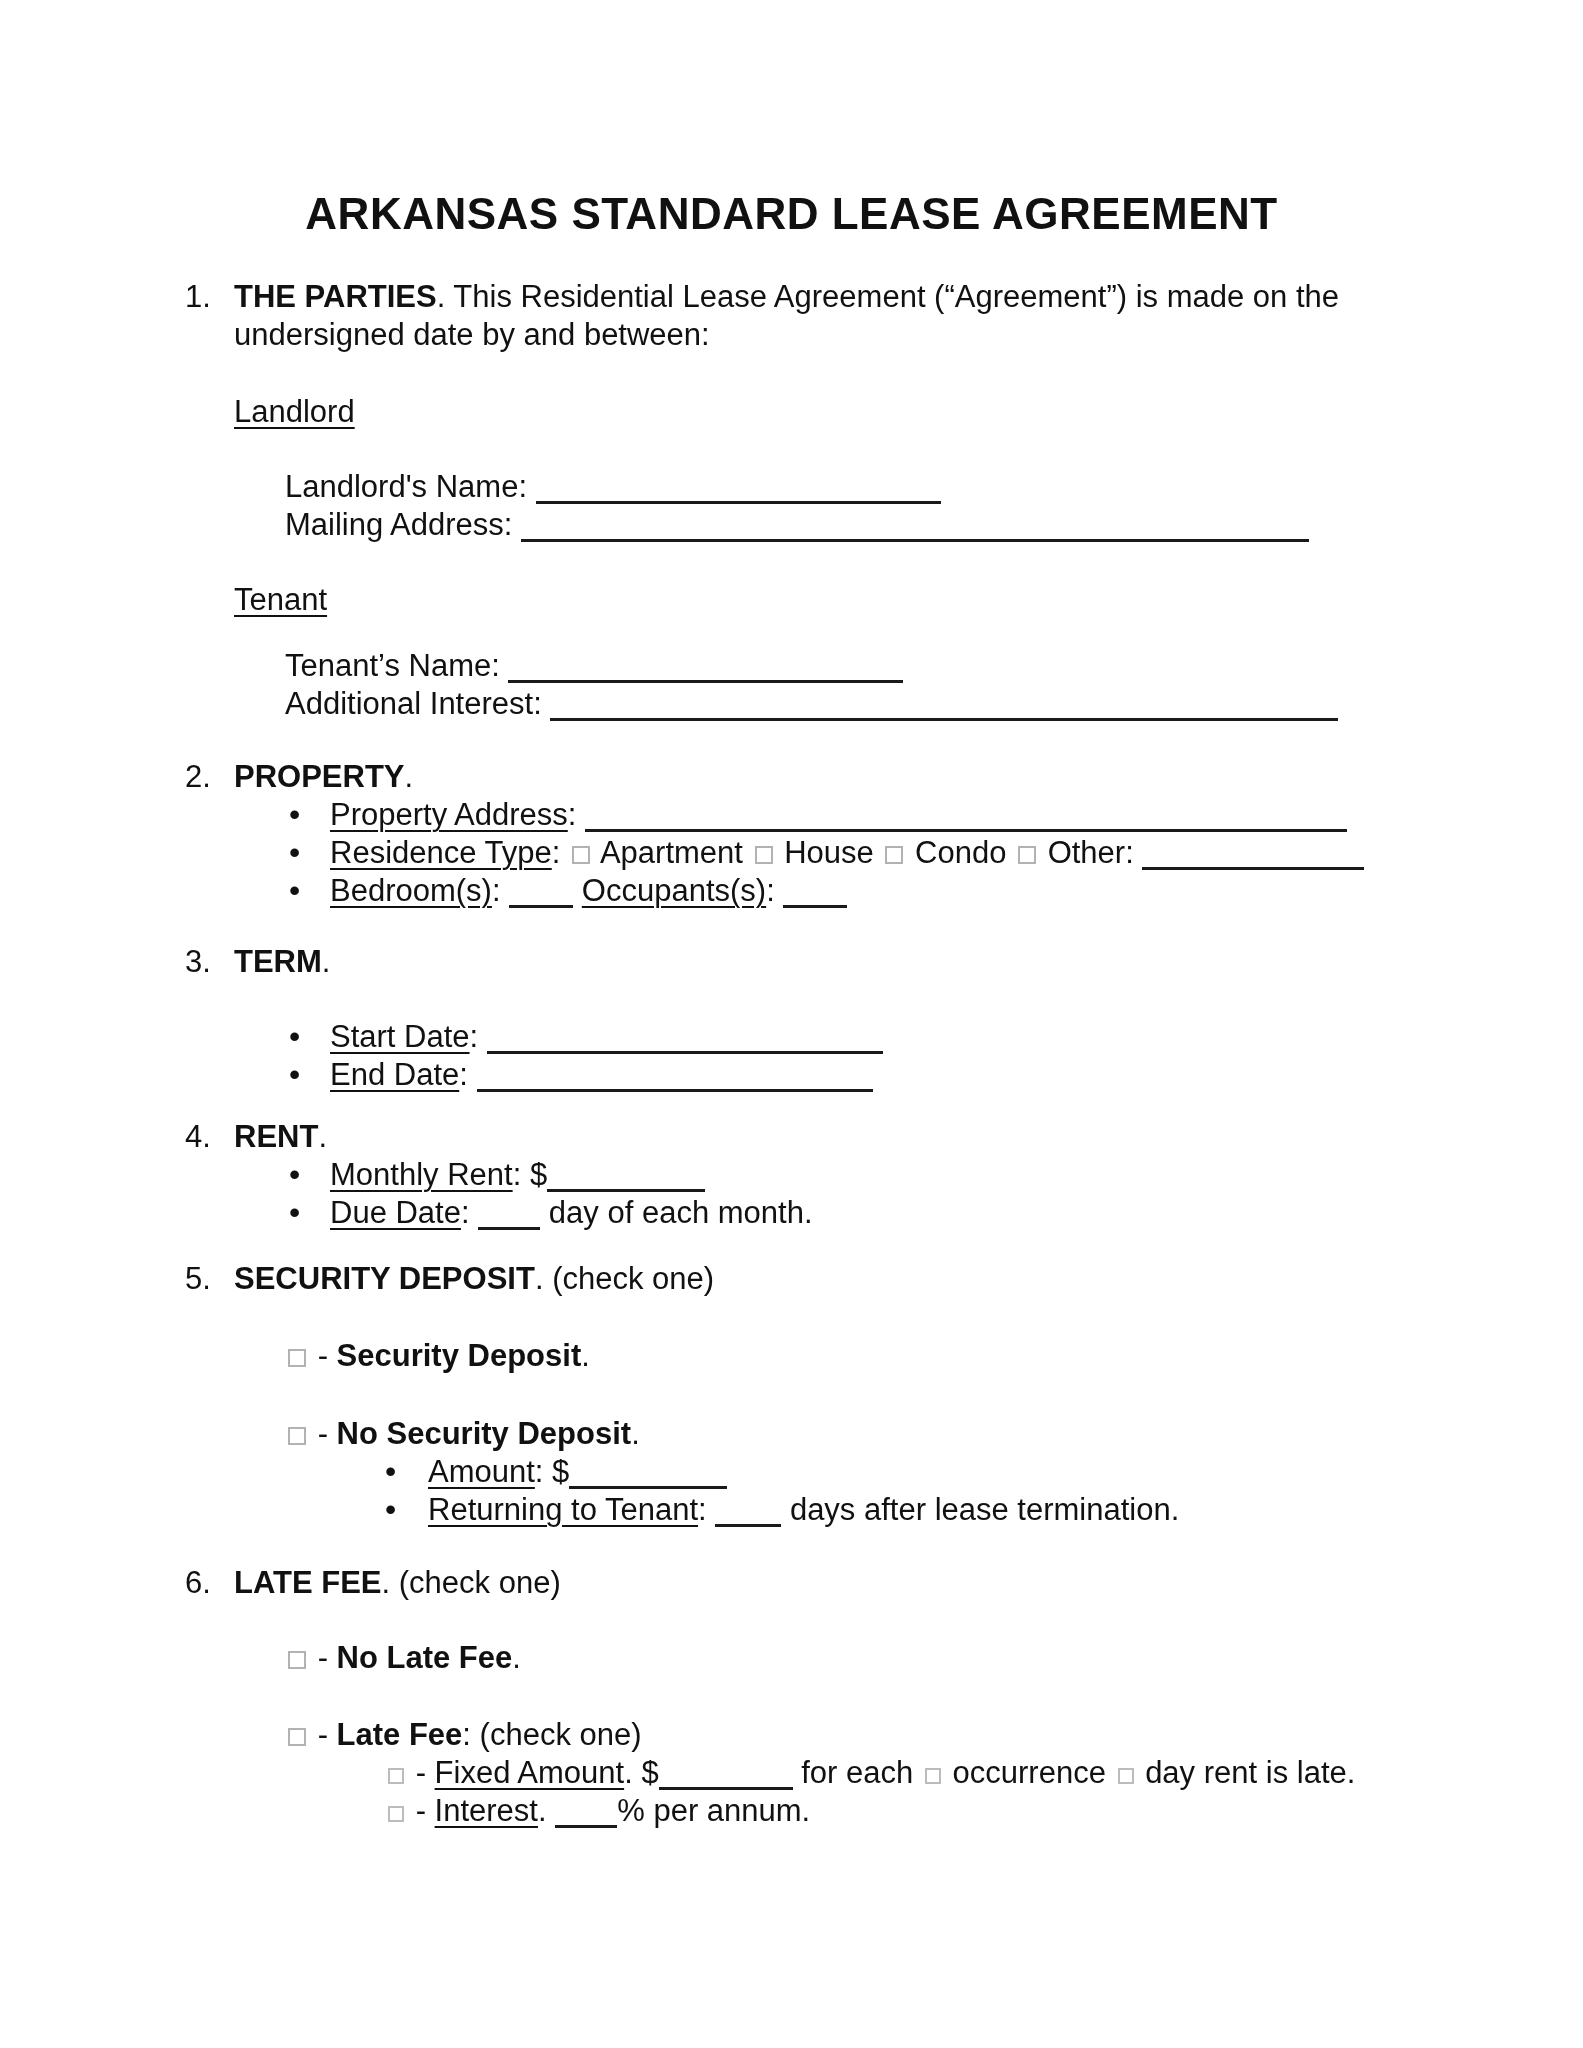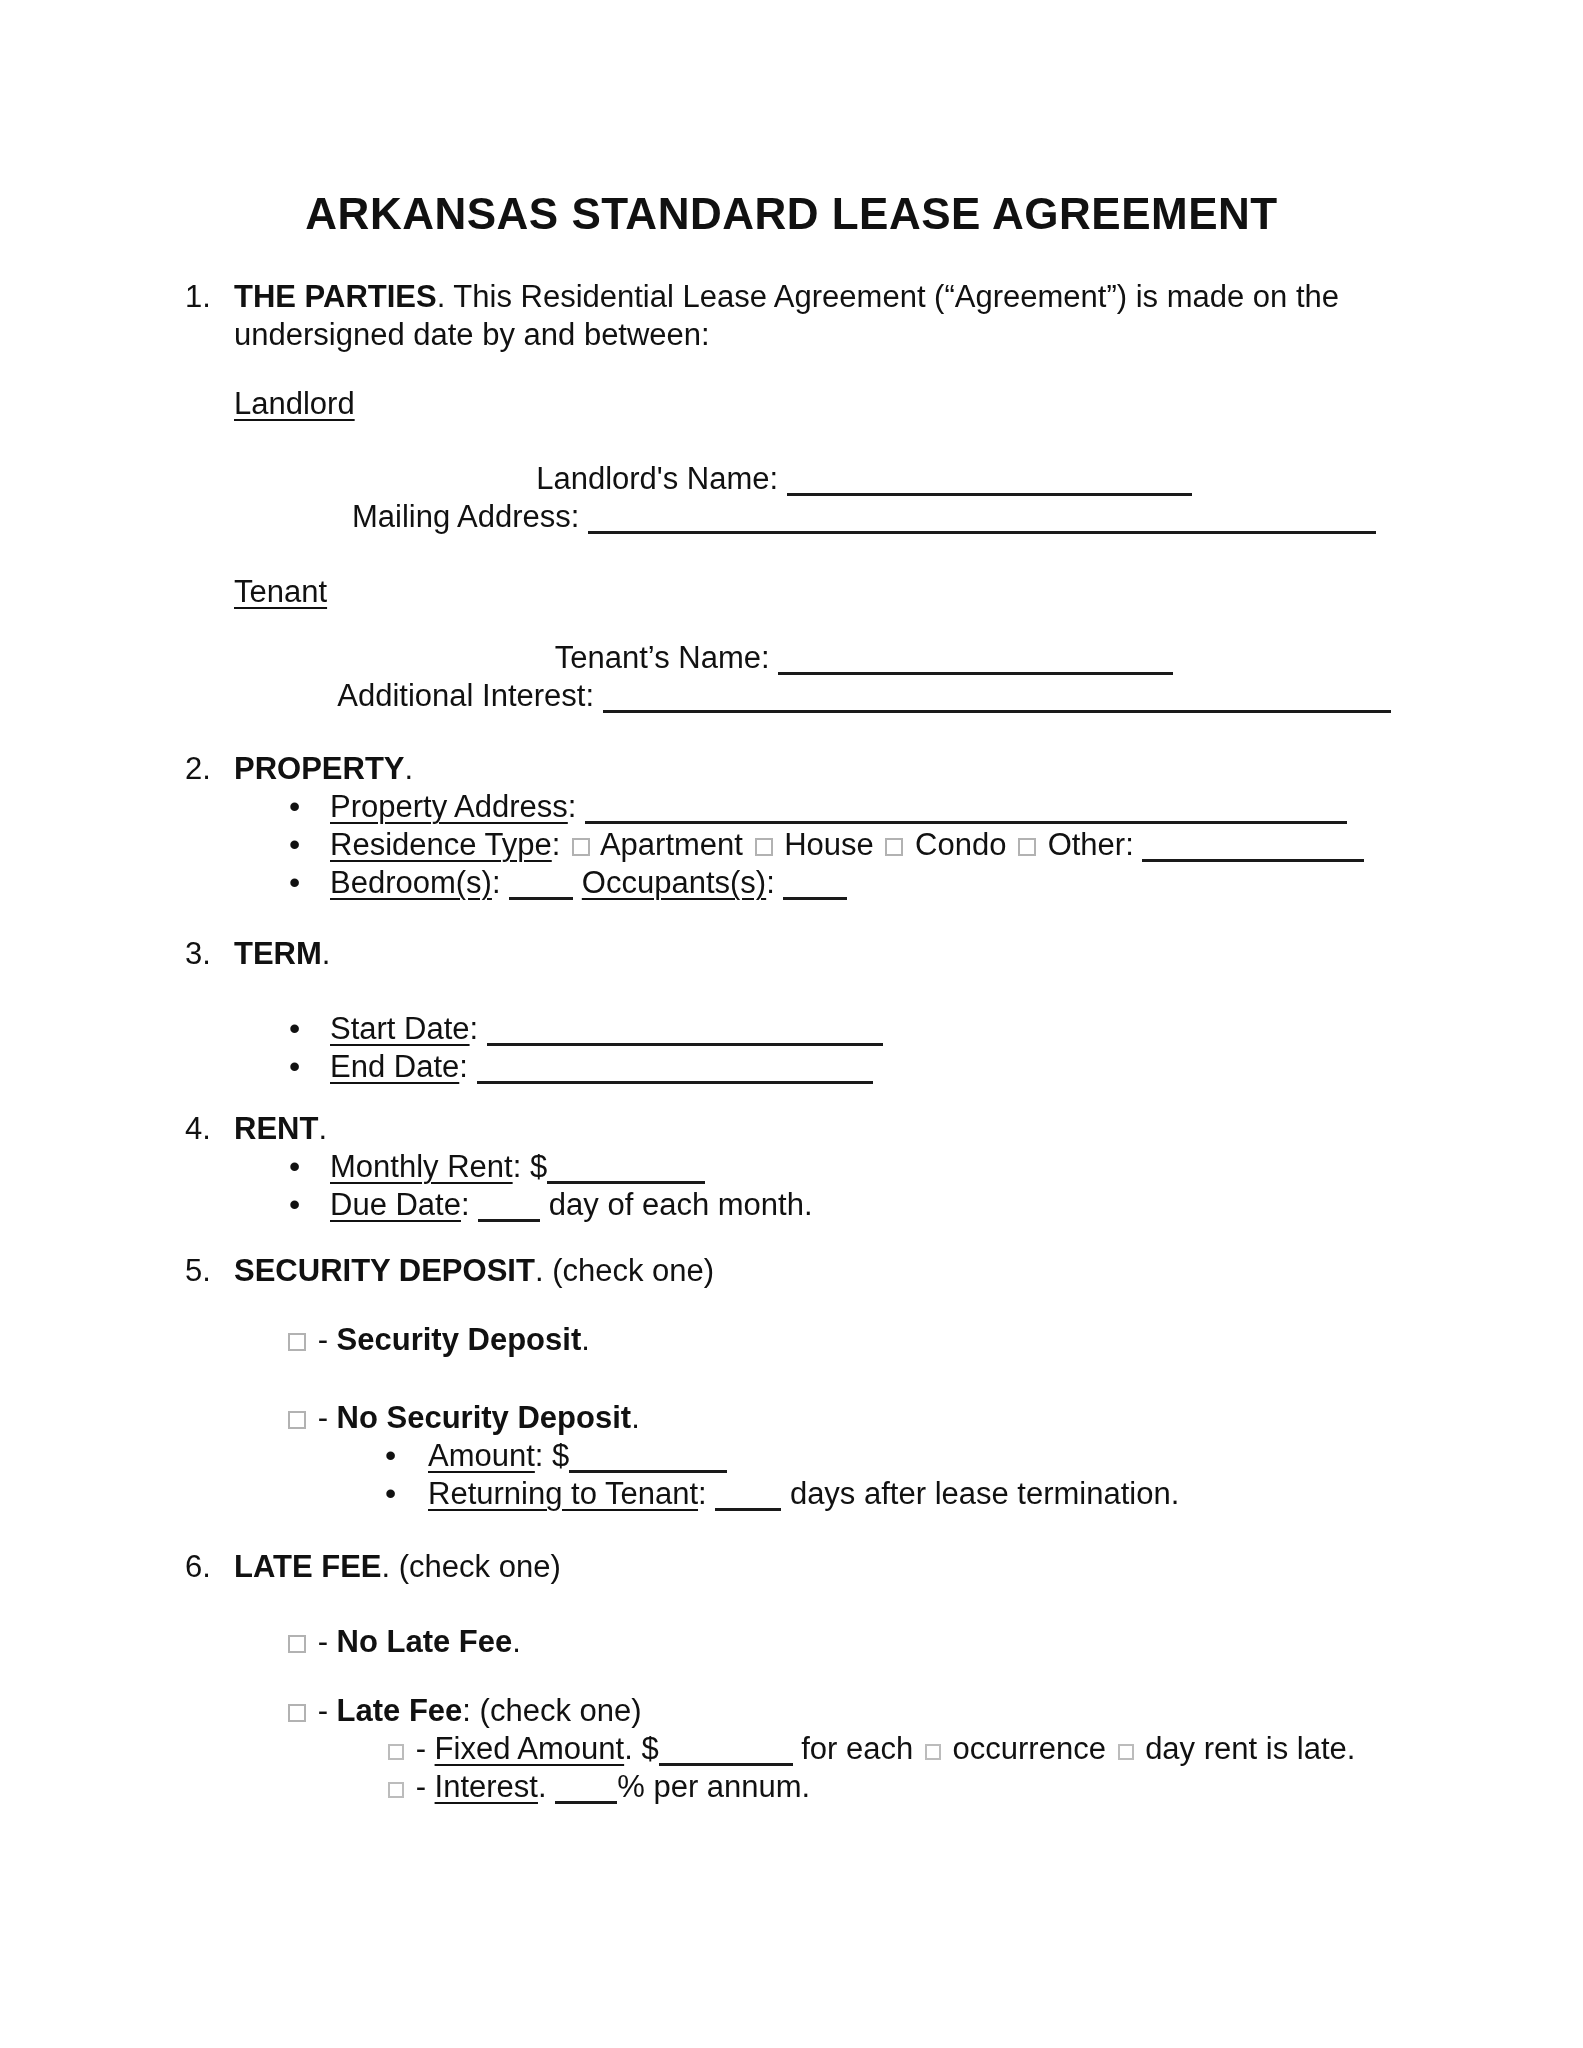--- a/index.html
+++ b/index.html
@@ -25,38 +25,38 @@
   }
   .sec { position:relative; padding-left:49px; }
   .sec .num { position:absolute; left:0; top:0; }
   .b { font-weight:bold; }
   .ul {
     text-decoration:underline;
     text-decoration-thickness:2px;
     text-underline-offset:5px;
   }
   .indent1 { margin-left:49px; }
-  .indent2 { margin-left:100px;text-align:center; }
+  .indent2 { margin-left:100px; }
   .bullet { position:relative; margin-left:104px; padding-left:41px; }
   .bullet::before { content:"\2022"; position:absolute; left:0; top:-1px; font-size:32px; }
   .bullet.sub { margin-left:200px; padding-left:43px; }
   .cbrow { margin-left:100px; }
   .cbrow.sub { margin-left:200px; }
   .cb {
     display:inline-block; width:18px; height:18px;
     border:2px solid #b2b2b2; background:#ffffff;
     vertical-align:-1px; margin:0 3px;
   }
   .cb.small { width:16px; height:16px; border-color:#bcbcbc; }
   .blank {
     display:inline-block; height:30px;
     border-bottom:3px solid #1a1a1a;
     vertical-align:-7px;
   }
-  .gap-a { margin-top:31px; }
+  .gap-a { margin-top:39px; }
   .gap-b { margin-top:37px; }
   .gap-c { margin-top:28px; }
   .gap-d { margin-top:35px; }
   .gap-e { margin-top:33px; }
   .gap-f { margin-top:24px; }
   .gap-g { margin-top:40px; }
   .footer-logo { position:absolute; left:200px; top:1899px; }
   .footer-page {
     position:absolute; right:140px; top:1956px;
     font-size:28px; line-height:34px; color:#141414;

